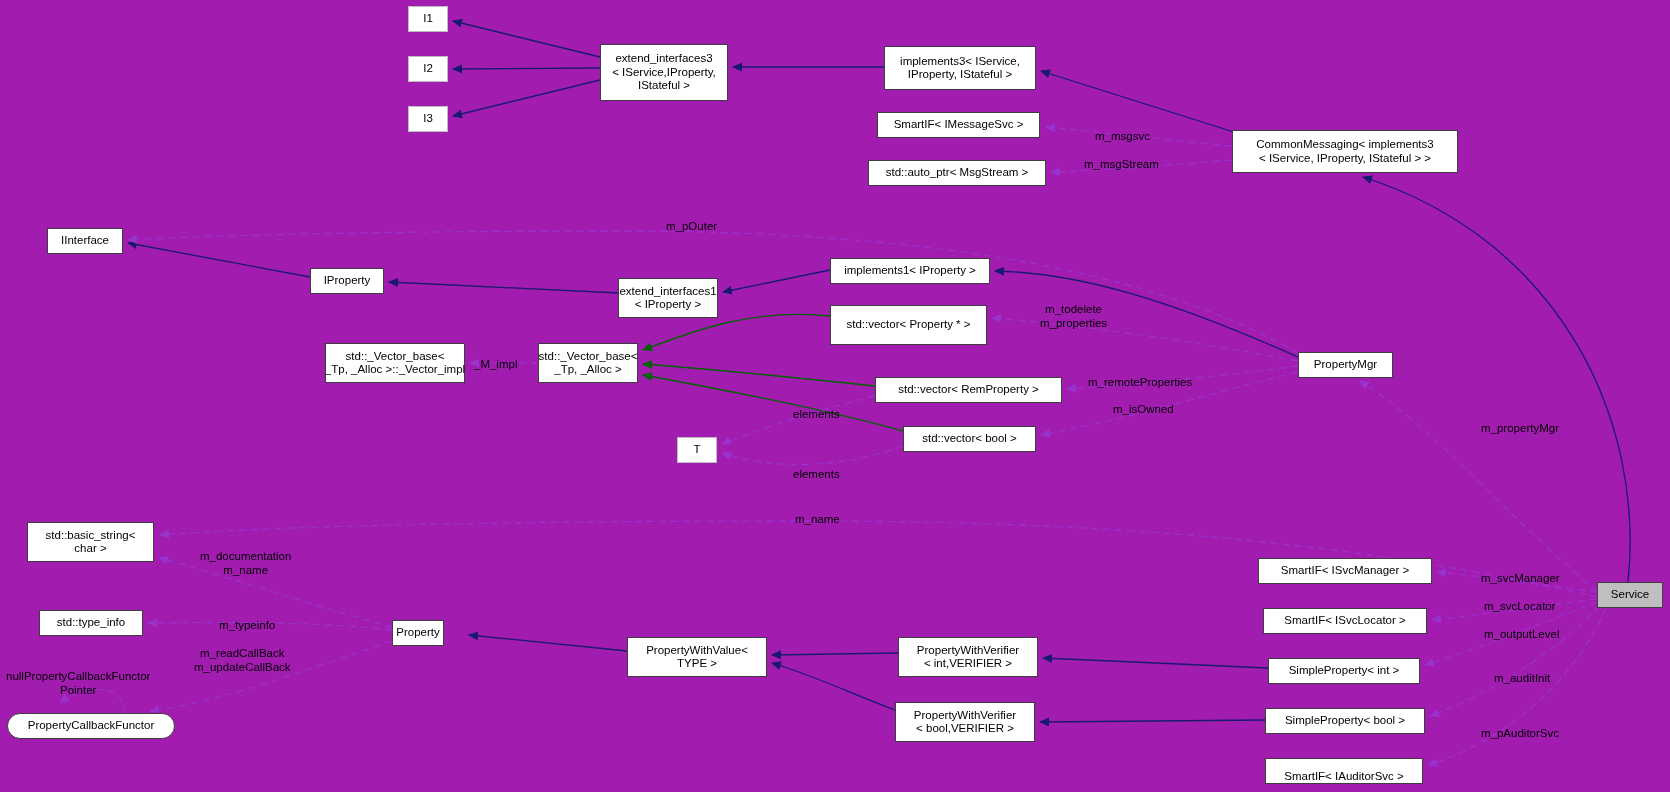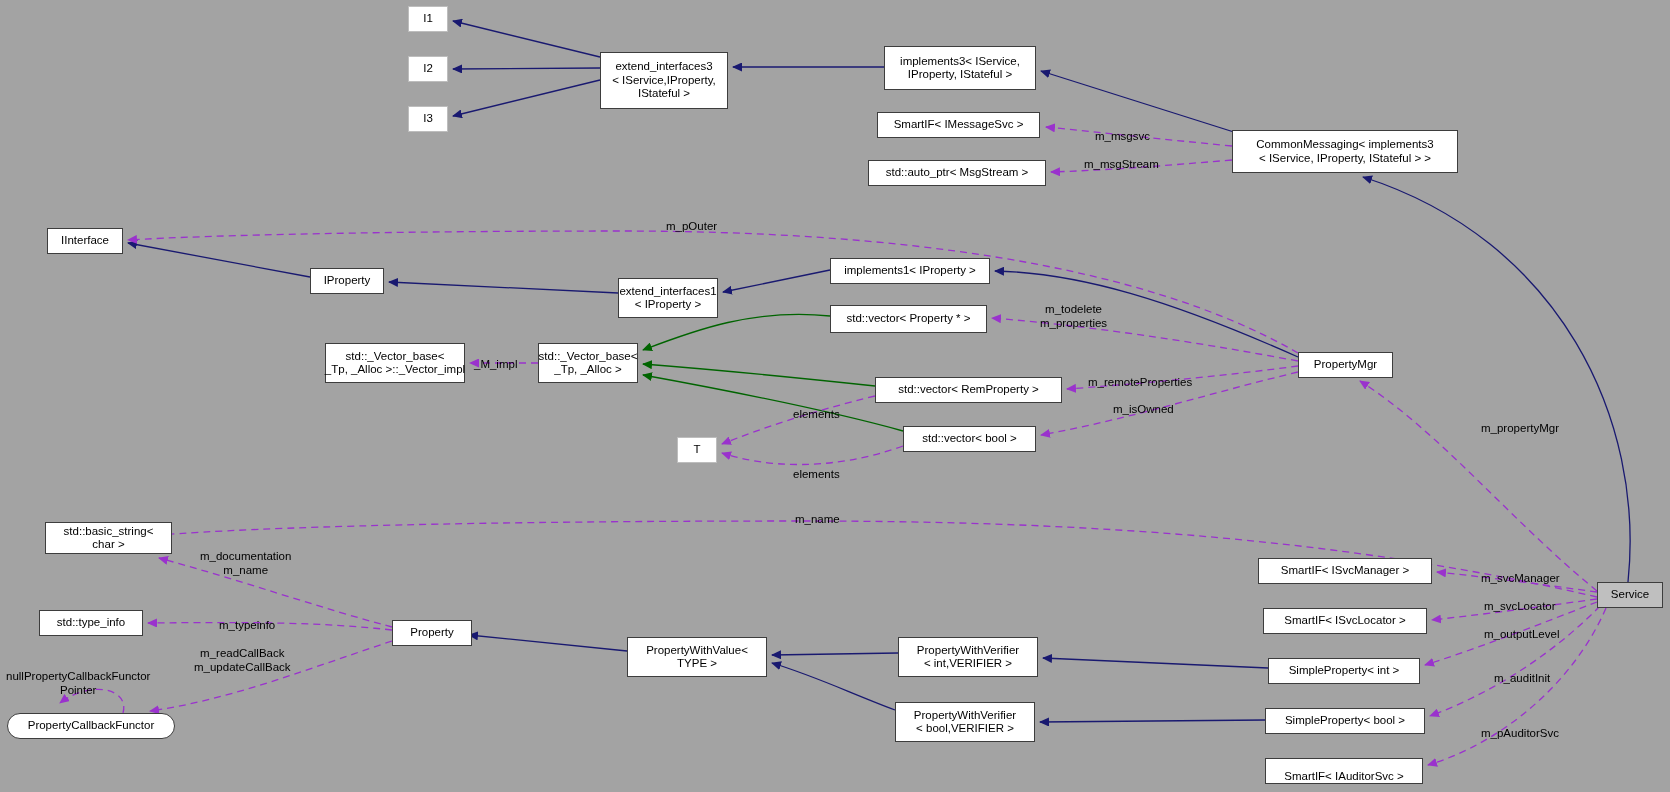--- a/index.html
+++ b/index.html
@@ -1,19 +1,19 @@
 <!DOCTYPE html>
 <html><head>
 <meta charset="utf-8">
 <style>
   html,body{margin:0;padding:0;background:#ffffff;}
   #canvas{
     position:relative;
     width:1670px;height:792px;
-    background:#a3a3a3;
+    background:#a21caf;
     font-family:"Liberation Sans", sans-serif;
     overflow:hidden;
   }
   #edges{position:absolute;left:0;top:0;width:1670px;height:792px;}
   .node{
     position:absolute;
     box-sizing:border-box;
     background:#ffffff;
     border:1.6px solid #3d3d3d;
     display:flex;flex-direction:column;
@@ -92,21 +92,21 @@
   <div id="nodes">
       <div class="node template" style="left: 408px; top: 6px; width: 40px; height: 26px;">
         <div>I1</div>
       </div>
       <div class="node template" style="left: 408px; top: 56px; width: 40px; height: 26px;">
         <div>I2</div>
       </div>
       <div class="node template" style="left: 408px; top: 106px; width: 40px; height: 26px;">
         <div>I3</div>
       </div>
-      <div class="node" style="left: 600px; top: 52px; width: 128px; height: 57px;">
+      <div class="node" style="left: 600px; top: 44px; width: 128px; height: 57px;">
         <div>extend_interfaces3</div>
         <div>&lt; IService,IProperty,</div>
         <div>IStateful &gt;</div>
       </div>
       <div class="node" style="left: 884px; top: 46px; width: 152px; height: 44px;">
         <div>implements3&lt; IService,</div>
         <div>IProperty, IStateful &gt;</div>
       </div>
       <div class="node" style="left: 877px; top: 112px; width: 163px; height: 26px;">
         <div>SmartIF&lt; IMessageSvc &gt;</div>
@@ -124,21 +124,21 @@
       <div class="node" style="left: 310px; top: 268px; width: 74px; height: 26px;">
         <div>IProperty</div>
       </div>
       <div class="node" style="left: 618px; top: 278px; width: 100px; height: 40px;">
         <div>extend_interfaces1</div>
         <div>&lt; IProperty &gt;</div>
       </div>
       <div class="node" style="left: 830px; top: 258px; width: 160px; height: 26px;">
         <div>implements1&lt; IProperty &gt;</div>
       </div>
-      <div class="node" style="left: 830px; top: 305px; width: 157px; height: 28px;">
+      <div class="node" style="left: 830px; top: 305px; width: 157px; height: 40px;">
         <div>std::vector&lt; Property * &gt;</div>
       </div>
       <div class="node" style="left: 325px; top: 343px; width: 140px; height: 40px;">
         <div>std::_Vector_base&lt;</div>
         <div>_Tp, _Alloc &gt;::_Vector_impl</div>
       </div>
       <div class="node" style="left: 538px; top: 343px; width: 100px; height: 40px;">
         <div>std::_Vector_base&lt;</div>
         <div>_Tp, _Alloc &gt;</div>
       </div>
@@ -147,31 +147,31 @@
       </div>
       <div class="node" style="left: 903px; top: 426px; width: 133px; height: 26px;">
         <div>std::vector&lt; bool &gt;</div>
       </div>
       <div class="node template" style="left: 677px; top: 437px; width: 40px; height: 26px;">
         <div>T</div>
       </div>
       <div class="node" style="left: 1298px; top: 352px; width: 95px; height: 26px;">
         <div>PropertyMgr</div>
       </div>
-      <div class="node" style="left: 45px; top: 522px; width: 127px; height: 32px;">
+      <div class="node" style="left: 27px; top: 522px; width: 127px; height: 40px;">
         <div>std::basic_string&lt;</div>
         <div>char &gt;</div>
       </div>
       <div class="node" style="left: 39px; top: 610px; width: 104px; height: 26px;">
         <div>std::type_info</div>
       </div>
       <div class="node" style="left: 7px; top: 713px; width: 168px; height: 26px; border-radius: 13px;">
         <div>PropertyCallbackFunctor</div>
       </div>
-      <div class="node" style="left: 392px; top: 620px; width: 80px; height: 26px;">
+      <div class="node" style="left: 392px; top: 620px; width: 52px; height: 26px;">
         <div>Property</div>
       </div>
       <div class="node" style="left: 627px; top: 637px; width: 140px; height: 40px;">
         <div>PropertyWithValue&lt;</div>
         <div>TYPE &gt;</div>
       </div>
       <div class="node" style="left: 898px; top: 637px; width: 140px; height: 40px;">
         <div>PropertyWithVerifier</div>
         <div>&lt; int,VERIFIER &gt;</div>
       </div>

